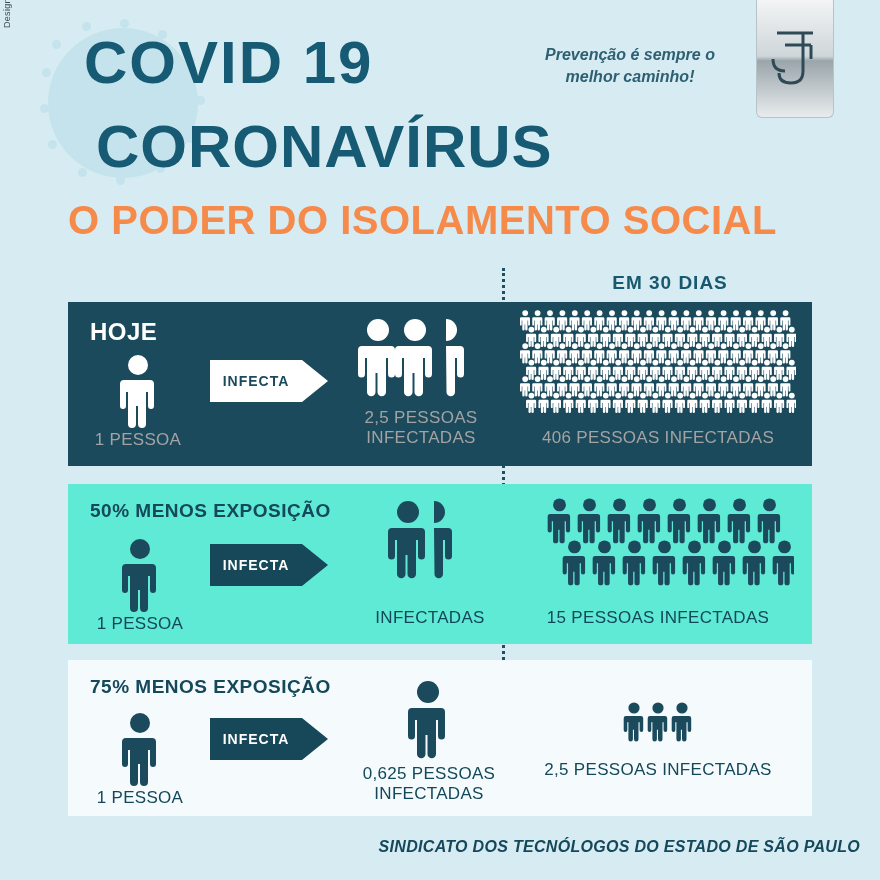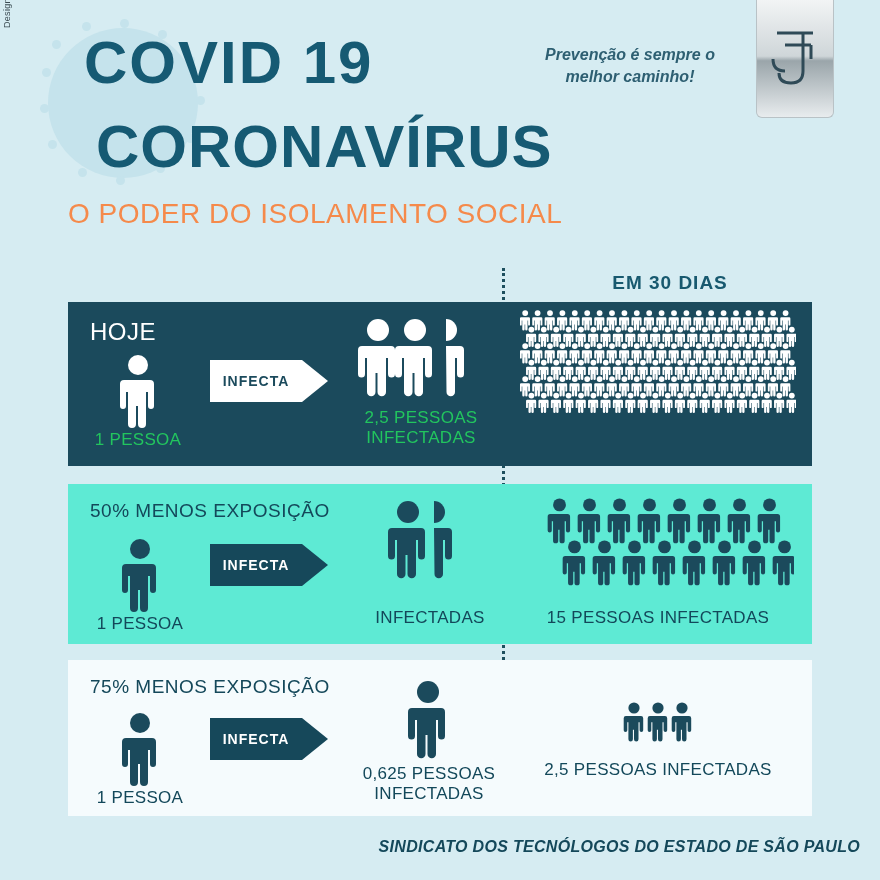--- a/index.html
+++ b/index.html
@@ -58,22 +58,22 @@
     left: 96px; top: 116px;
     font-size: 60px;
     font-weight: bold;
     letter-spacing: 1px;
     color: #165a73;
     line-height: 1.02;
   }
   .subtitle {
     position: absolute;
     left: 68px; top: 198px;
-    font-size: 28px;
-    font-weight: normal;
+    font-size: 40px;
+    font-weight: bold;
     letter-spacing: .5px;
     color: #f58a4b;
   }
 
   .prevencao {
     position: absolute;
     left: 520px; top: 44px;
     width: 220px;
     text-align: center;
     font-size: 16px;
@@ -119,39 +119,39 @@
   
   .row { position: absolute; left: 68px; width: 744px; }
   #row1 { top: 302px; height: 164px; background: #1b4a5c; }
   #row2 { top: 484px; height: 160px; background: #5eead4; }
   #row3 { top: 660px; height: 156px; background: #f5fbfd; }
 
   .rowlabel {
     position: absolute;
     left: 22px; top: 16px;
     font-size: 19px;
-    font-weight: normal;
+    font-weight: bold;
     letter-spacing: .5px;
     text-align: center;
   }
   #row1 .rowlabel { color: #ffffff; font-size: 24px; }
   #row2 .rowlabel { color: #14485a; }
   #row3 .rowlabel { color: #14485a; }
 
   
   .fig { position: absolute; }
 
   .caption {
     position: absolute;
     font-size: 17px;
     text-align: center;
     letter-spacing: .3px;
     line-height: 1.15;
   }
-  #row1 .caption { color: #22c55e; }
+  #row1 .caption { color: #a3a3a3; }
   #row2 .caption { color: #13485a; }
   #row3 .caption { color: #13485a; text-align: center; }
 
   
   .arrow {
     position: absolute;
     width: 118px; height: 42px;
     display: flex; align-items: center;
   }
   .arrow .body {
@@ -784,20 +784,21 @@
           <g transform="translate(254.2,82.5) scale(0.52)" fill="#ffffff">
             <circle cx="10" cy="6" r="5.6"></circle>
             <path d="M3 14 h14 a2.2 2.2 0 0 1 2.2 2.2 v12 a1.8 1.8 0 0 1 -3.6 0 v-8 h-1.1 v17 a2.2 2.2 0 0 1 -4.5 0 v-9.5 h-1.1 v9.5 a2.2 2.2 0 0 1 -4.5 0 v-17 h-1.1 v8 a1.8 1.8 0 0 1 -3.6 0 v-12 a2.2 2.2 0 0 1 2.2 -2.2 z"></path>
           </g>
           <g transform="translate(266.6,82.5) scale(0.52)" fill="#ffffff">
             <circle cx="10" cy="6" r="5.6"></circle>
             <path d="M3 14 h14 a2.2 2.2 0 0 1 2.2 2.2 v12 a1.8 1.8 0 0 1 -3.6 0 v-8 h-1.1 v17 a2.2 2.2 0 0 1 -4.5 0 v-9.5 h-1.1 v9.5 a2.2 2.2 0 0 1 -4.5 0 v-17 h-1.1 v8 a1.8 1.8 0 0 1 -3.6 0 v-12 a2.2 2.2 0 0 1 2.2 -2.2 z"></path>
           </g>
         </svg>
     </div>
+    <div class="caption" style="left:430px; top:126px; width:320px;">406 PESSOAS INFECTADAS</div>
   </div>
 
   <div class="row" id="row2">
     <div class="rowlabel">50% MENOS EXPOSIÇÃO</div>
 
     <svg class="fig" style="left:52px; top:54px;" width="40" height="74" viewBox="0 0 40 74">
       <circle cx="20" cy="11" r="10" fill="#1b4a5c"></circle>
       <path d="M8 26 h24 a4 4 0 0 1 4 4 v22 a3 3 0 0 1 -6 0 v-14 h-2 v32 a4 4 0 0 1 -8 0 v-18 h-2 v18 a4 4 0 0 1 -8 0 v-32 h-2 v14 a3 3 0 0 1 -6 0 v-22 a4 4 0 0 1 4 -4 z" fill="#1b4a5c"></path>
     </svg>
     <div class="caption" style="left:22px; top:130px; width:100px;">1 PESSOA</div>

